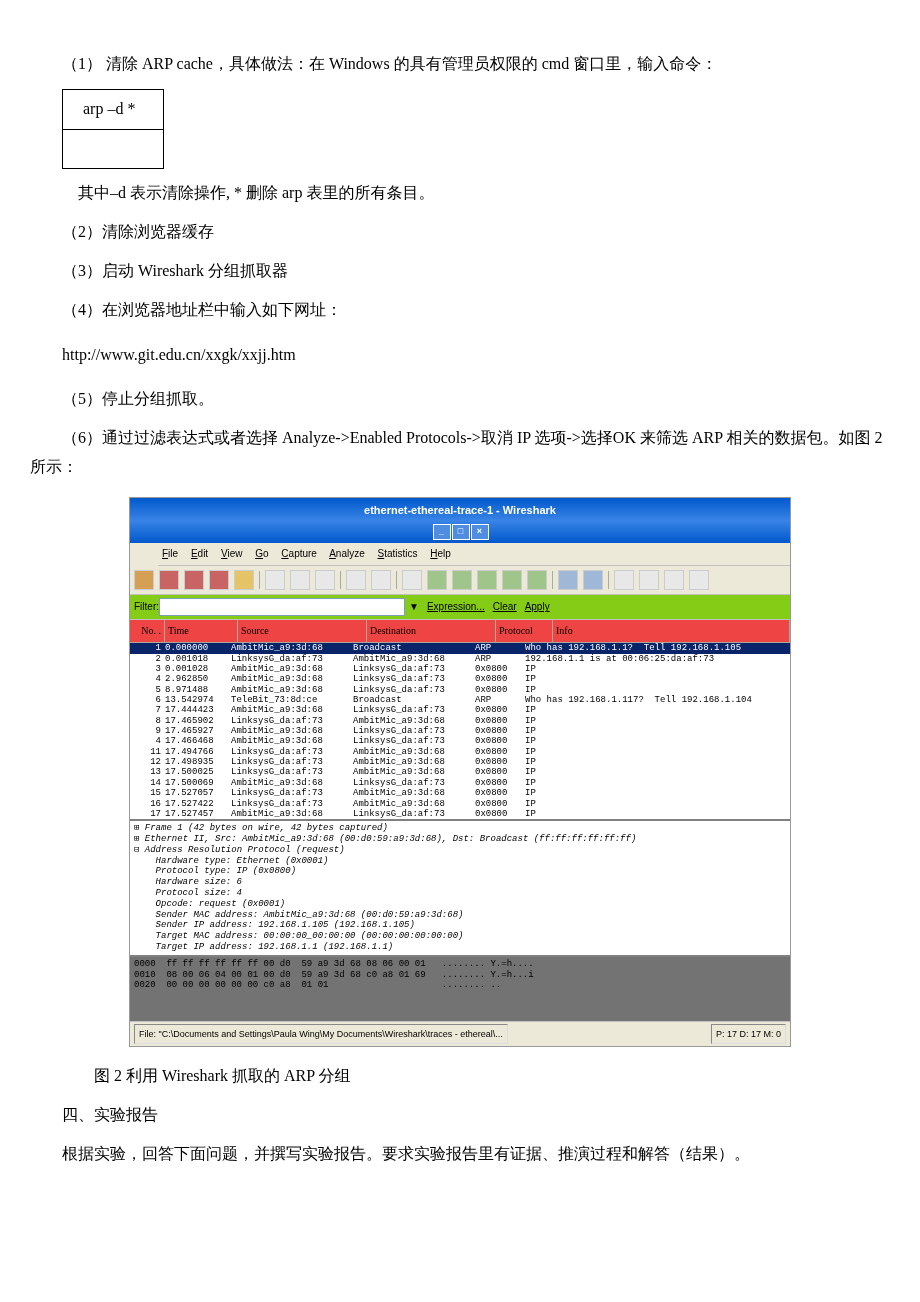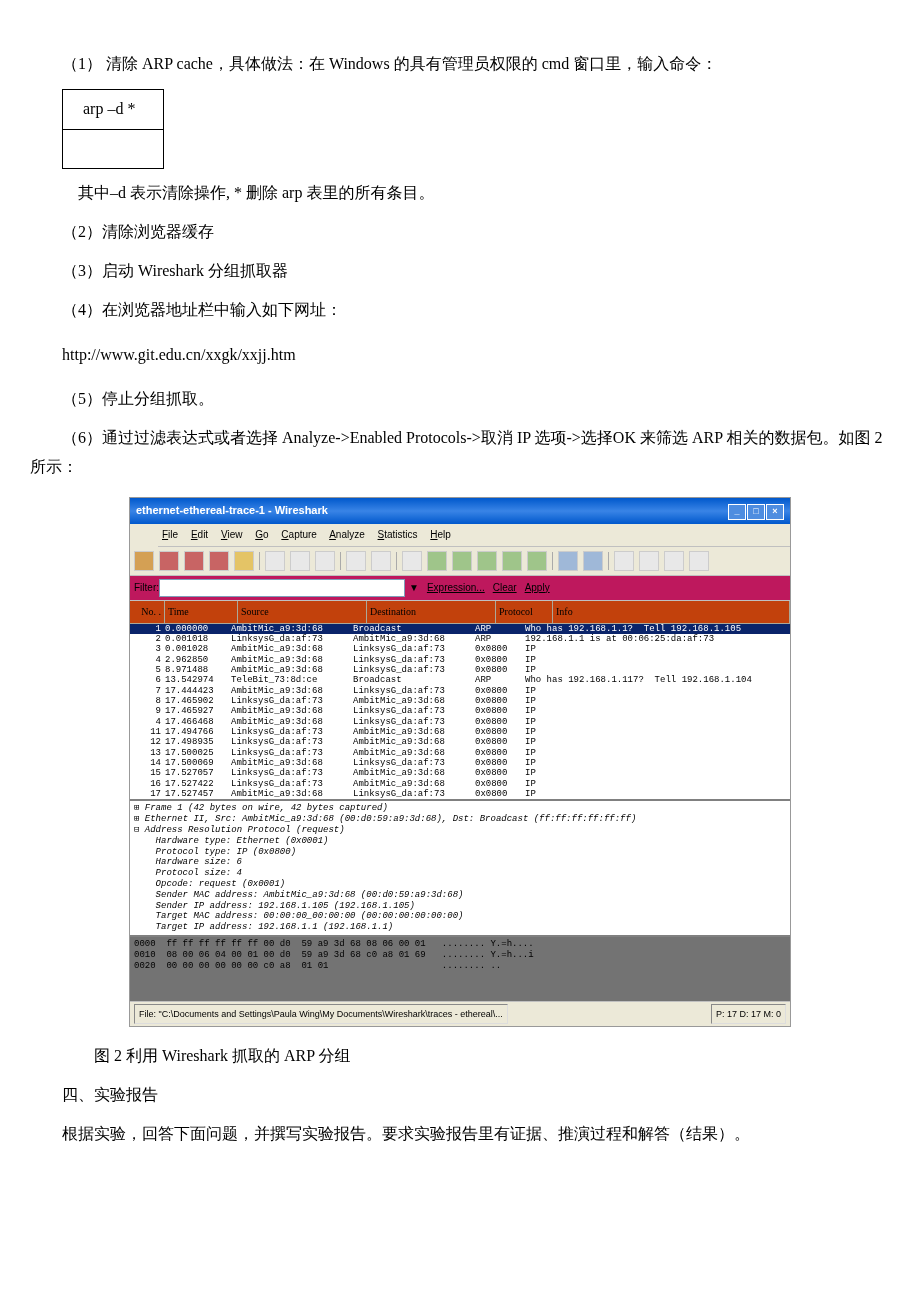--- a/index.html
+++ b/index.html
@@ -42,20 +42,21 @@
     }
     .titlebar {
       background: linear-gradient(to bottom, #0058cc, #3984e6, #0058cc);
       color: white;
       padding: 3px 6px;
       font-size: 11px;
       font-weight: bold;
       display: flex;
       justify-content: space-between;
       align-items: center;
+      flex-direction: column;
     }
     .win-btns span {
       display: inline-block;
       width: 16px;
       height: 14px;
       background: #4e8de0;
       border: 1px solid #fff;
       margin-left: 1px;
       text-align: center;
       line-height: 12px;
@@ -90,21 +91,21 @@
       background: #e8e8e8;
       border: 1px solid #ccc;
     }
     .tool-sep {
       display: inline-block;
       width: 1px;
       height: 18px;
       background: #aaa;
     }
     .filterbar {
-      background: #be185d;
+      background: #84cc16;
       padding: 3px 4px;
       border-bottom: 1px solid #c0c0c0;
       display: flex;
       align-items: center;
       font-size: 10px;
     }
     .filterbar input {
       flex: 0 0 240px;
       height: 14px;
       border: 1px solid #7f9db9;
@@ -117,21 +118,21 @@
       text-decoration: underline;
     }
     .packet-list {
       background: white;
       font-family: "Courier New", monospace;
       font-size: 9px;
       border-bottom: 2px solid #808080;
     }
     .pl-header {
       display: flex;
-      background: #c2410c;
+      background: #ef4444;
       border-bottom: 1px solid #aca899;
     }
     .pl-header > div {
       border-right: 1px solid #aca899;
       padding: 2px 3px;
       font-family: Tahoma;
       font-size: 10px;
     }
     .pl-row {
       display: flex;

